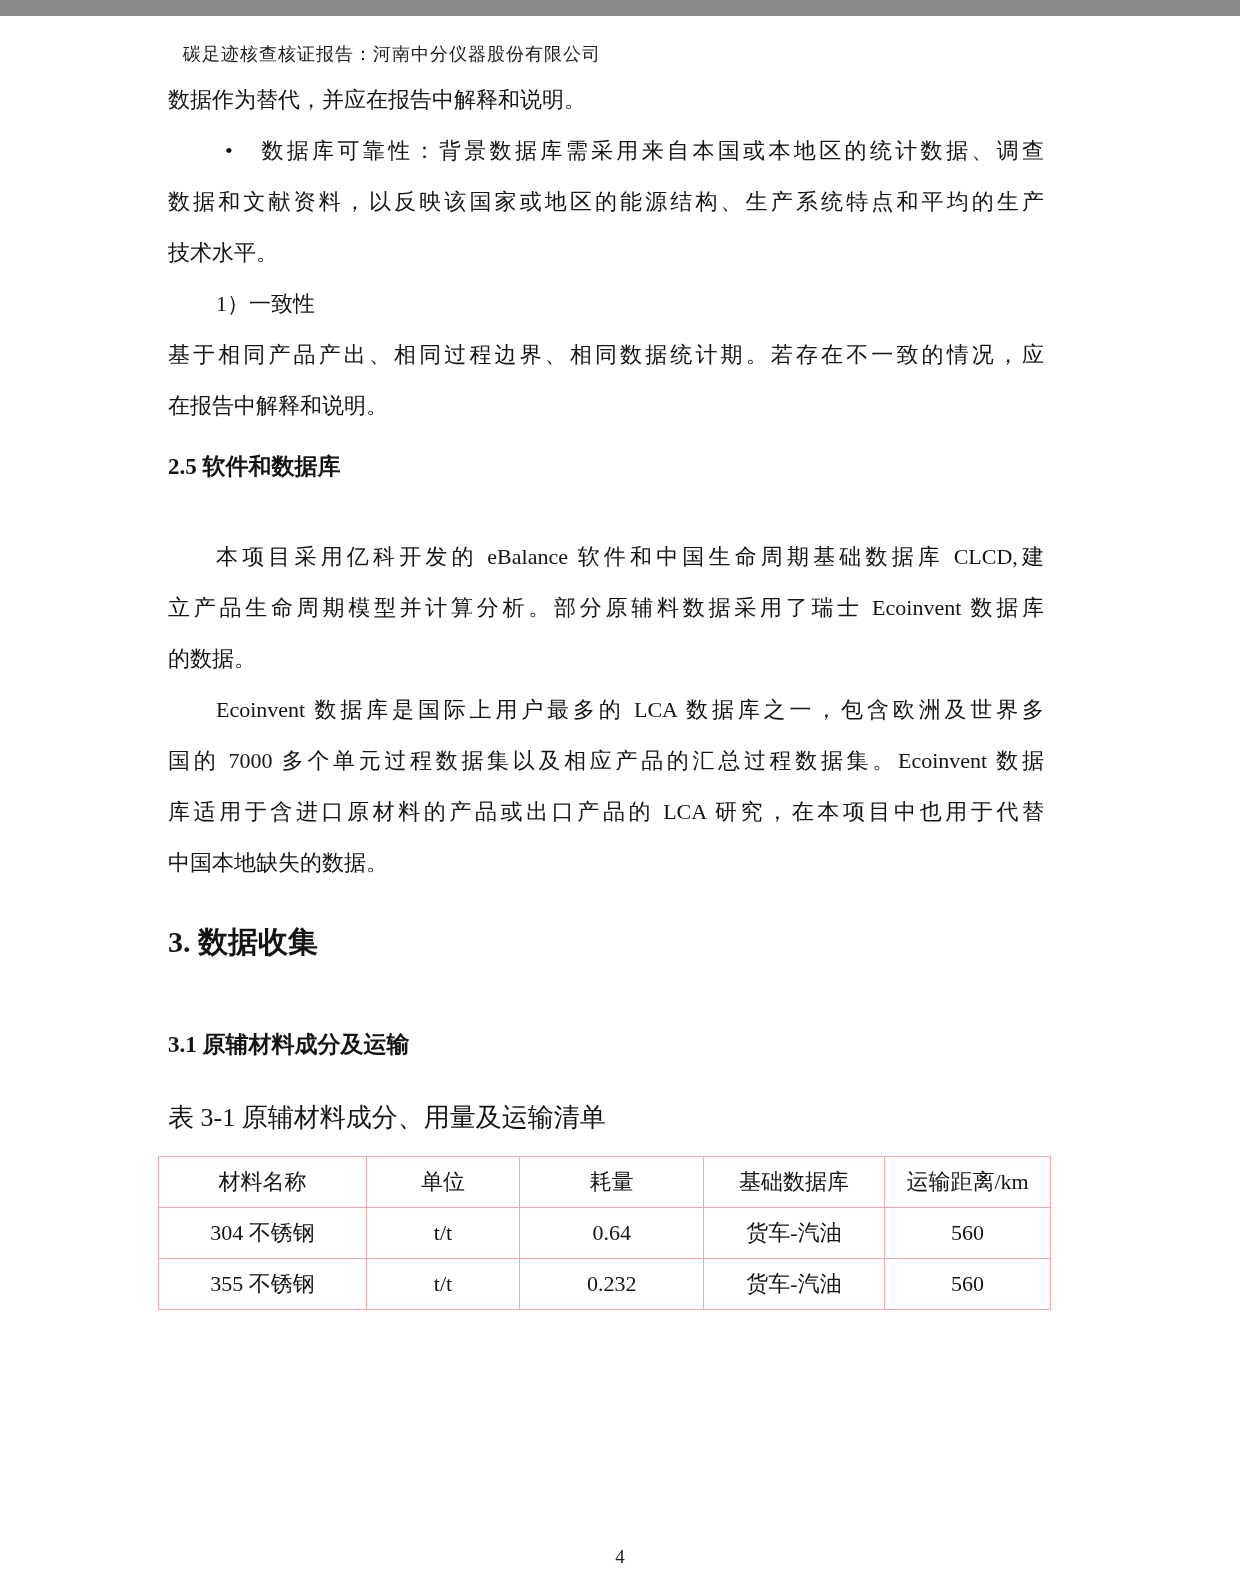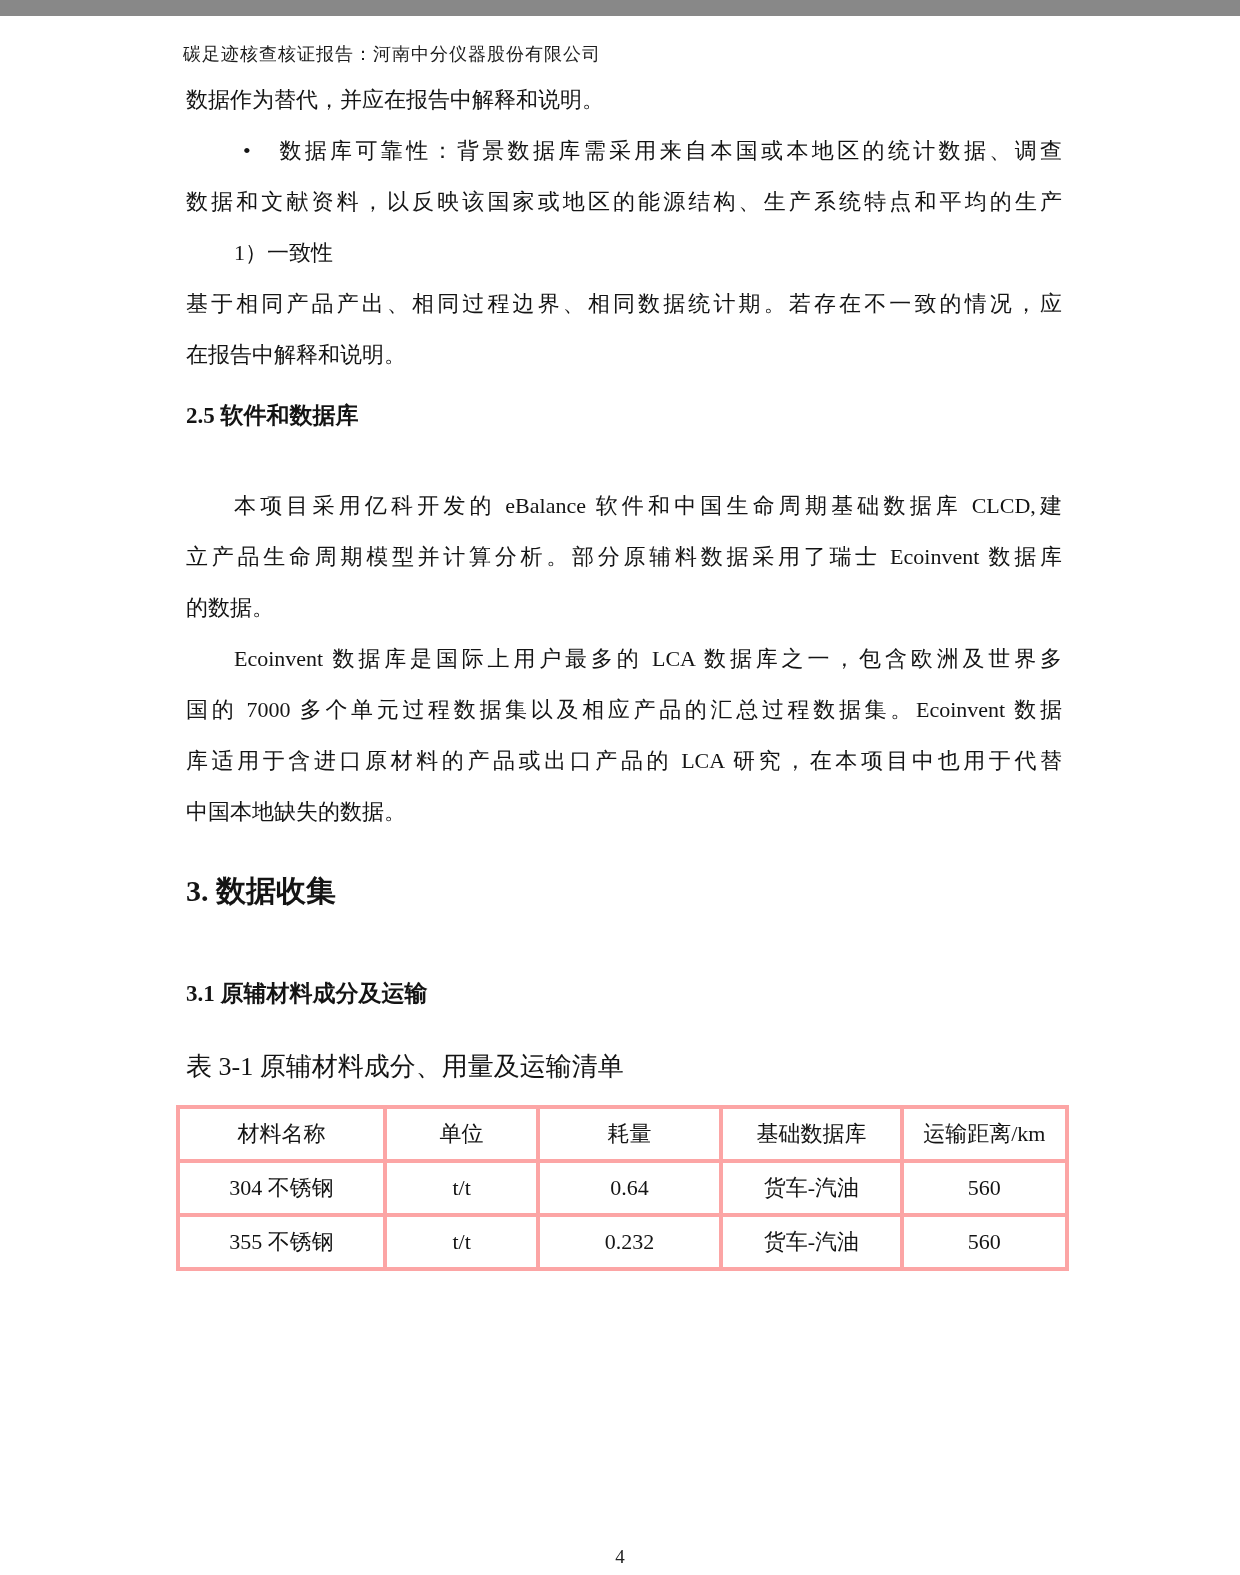--- a/index.html
+++ b/index.html
@@ -11,21 +11,21 @@
     font-family:"Liberation Serif","DejaVu Serif",serif;
     color:#141414;
     overflow:hidden;
   }
   .doc-header {
     position:absolute; top:26px; left:183px;
     font-size:18px; letter-spacing:1px; color:#1c1c1c;
     white-space:nowrap;
   }
   .content {
-    position:absolute; top:58px; left:186px; width:876px;
+    position:absolute; top:58px; left:168px; width:876px;
   }
   .line {
     font-size:22px; line-height:51px; height:51px;
     text-align:justify; text-align-last:justify;
     text-justify:inter-character;
     overflow:hidden;
   }
   .line.nojust { text-align:left; text-align-last:left; }
   .line.ind1 { padding-left:48px; }
   .line.ind2 { padding-left:57px; }
@@ -47,21 +47,21 @@
     margin-top:41px;
     font-size:26px; line-height:32px;
   }
   table.materials {
     border-collapse:collapse;
     margin:22px 0 0 -10px;
     width:893px;
     table-layout:fixed;
   }
   table.materials td, table.materials th {
-    border:4px solid #fca5a5;
+    border:1px solid #fca5a5;
     height:50px;
     text-align:center; vertical-align:middle;
     font-size:22px; font-weight:normal;
     padding:0;
   }
   .page-footer {
     position:absolute; top:1530px; left:0; width:100%;
     text-align:center; font-size:19px; color:#222;
   }
 </style>
@@ -73,20 +73,21 @@
   <div class="doc-header">碳足迹核查核证报告：河南中分仪器股份有限公司</div>
 
   <div class="content">
     <div id="blocks">
         <div class="para">
           <div class="line nojust">数据作为替代，并应在报告中解释和说明。</div>
         </div>
         <div class="para">
           <div class="line ind2">•　数据库可靠性：背景数据库需采用来自本国或本地区的统计数据、调查</div>
           <div class="line">数据和文献资料，以反映该国家或地区的能源结构、生产系统特点和平均的生产</div>
+          <div class="line nojust">技术水平。</div>
         </div>
         <div class="para">
           <div class="line nojust ind1">1）一致性</div>
         </div>
         <div class="para">
           <div class="line">基于相同产品产出、相同过程边界、相同数据统计期。若存在不一致的情况，应</div>
           <div class="line nojust">在报告中解释和说明。</div>
         </div>
         <div class="h-section">2.5 软件和数据库</div>
         <div class="spacer-after-h"></div>

